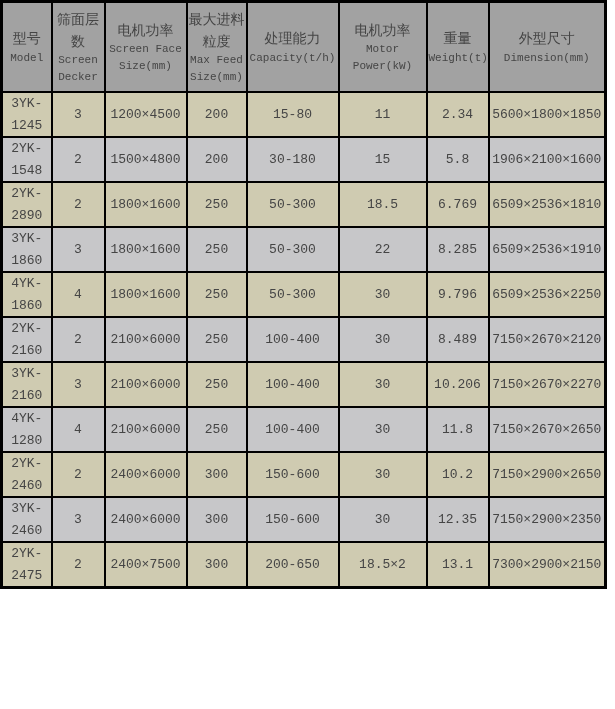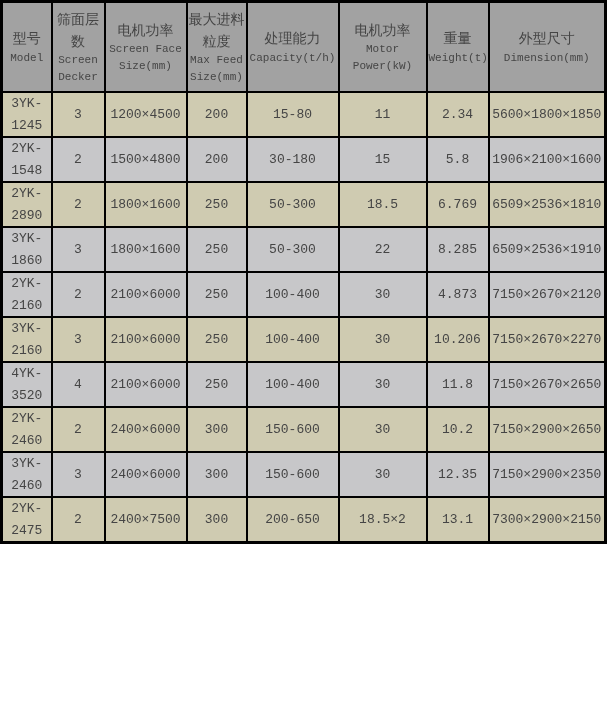--- a/index.html
+++ b/index.html
@@ -140,42 +140,52 @@
         <tr class="row-gray">
     <td class="cell-model">3YK-1860</td>
     <td>3</td>
     <td>1800×1600</td>
     <td>250</td>
     <td>50-300</td>
     <td>22</td>
     <td>8.285</td>
     <td>6509×2536×1910</td>
   </tr>
+        <tr class="row-beige">
+    <td class="cell-model">4YK-1860</td>
+    <td>4</td>
+    <td>1800×1600</td>
+    <td>250</td>
+    <td>50-300</td>
+    <td>30</td>
+    <td>9.796</td>
+    <td>6509×2536×2250</td>
+  </tr>
         <tr class="row-gray">
     <td class="cell-model">2YK-2160</td>
     <td>2</td>
     <td>2100×6000</td>
     <td>250</td>
     <td>100-400</td>
     <td>30</td>
-    <td>4.873</td>
+    <td>8.489</td>
     <td>7150×2670×2120</td>
   </tr>
         <tr class="row-beige">
     <td class="cell-model">3YK-2160</td>
     <td>3</td>
     <td>2100×6000</td>
     <td>250</td>
     <td>100-400</td>
     <td>30</td>
     <td>10.206</td>
     <td>7150×2670×2270</td>
   </tr>
         <tr class="row-gray">
-    <td class="cell-model">4YK-3520</td>
+    <td class="cell-model">4YK-1280</td>
     <td>4</td>
     <td>2100×6000</td>
     <td>250</td>
     <td>100-400</td>
     <td>30</td>
     <td>11.8</td>
     <td>7150×2670×2650</td>
   </tr>
         <tr class="row-beige">
     <td class="cell-model">2YK-2460</td>

